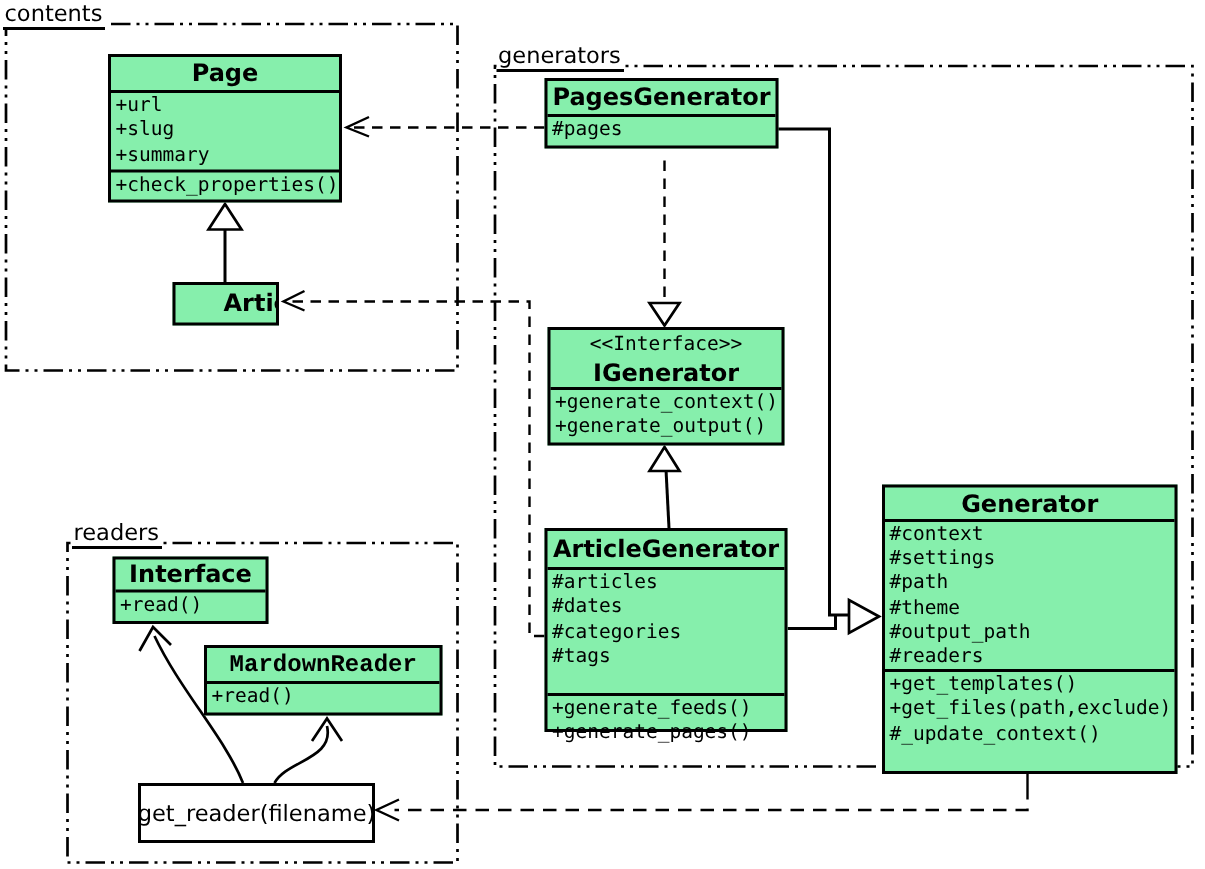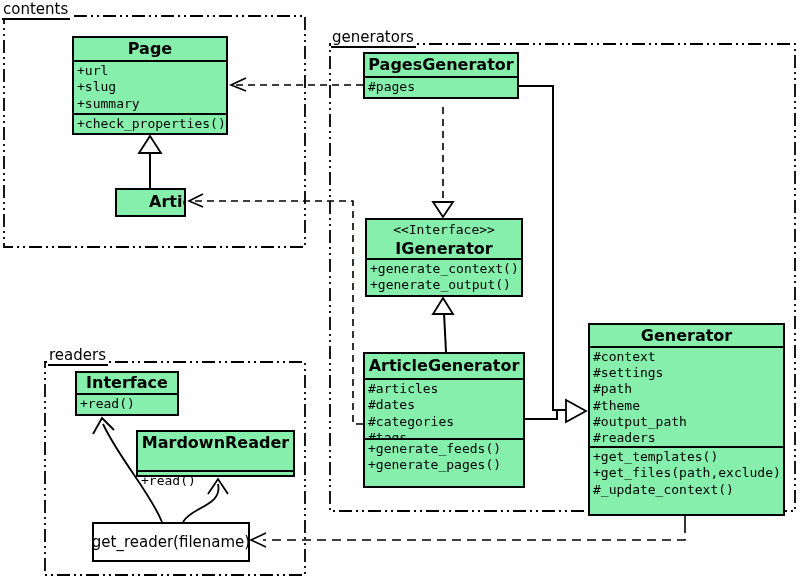--- a/index.html
+++ b/index.html
@@ -95,21 +95,21 @@
       <div class="tname">IGenerator</div>
     </div>
     <div class="sec" style="height:35px;">
       <div class="m">+generate_context()</div>
       <div class="m">+generate_output()</div>
     </div>
   </div>
 
   <div class="cls" style="left:363px;top:352px;width:162px;height:136px;">
     <div class="cls-title" style="height:26px;line-height:24px;">ArticleGenerator</div>
-    <div class="sec div" style="height:60px;">
+    <div class="sec div" style="height:84px;">
       <div class="m">#articles</div>
       <div class="m">#dates</div>
       <div class="m">#categories</div>
       <div class="m">#tags</div>
     </div>
     <div class="sec" style="height:36px;">
       <div class="m">+generate_feeds()</div>
       <div class="m">+generate_pages()</div>
     </div>
   </div>
@@ -132,21 +132,21 @@
   </div>
 
   <div class="cls" style="left:75px;top:371px;width:104px;height:45px;">
     <div class="cls-title" style="height:22px;line-height:20px;">Interface</div>
     <div class="sec" style="height:19px;">
       <div class="m">+read()</div>
     </div>
   </div>
 
   <div class="cls" style="left:136px;top:430px;width:159px;height:47px;">
-    <div class="cls-title" style="height:40px;line-height:22px;">MardownReader</div>
+    <div class="cls-title" style="height:24px;line-height:22px;font-family:Liberation Mono, monospace;">MardownReader</div>
     <div class="sec" style="height:19px;">
       <div class="m">+read()</div>
     </div>
   </div>
 
   <div class="plainbox" style="left:92px;top:522px;width:158px;height:40px;">get_reader(filename)</div>
 
 </div>
 
 </body></html>

